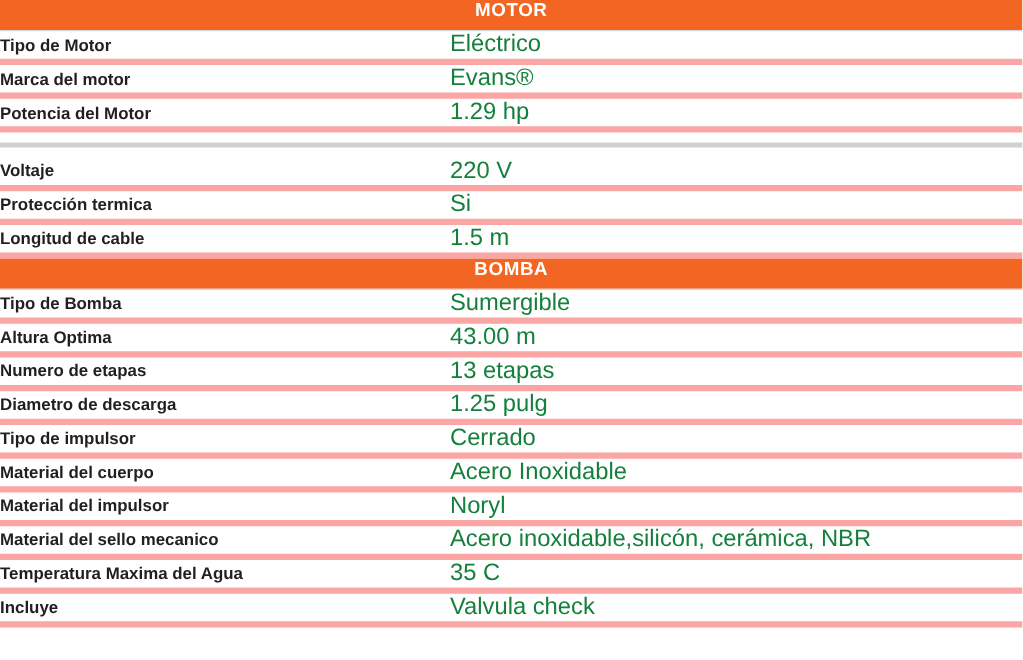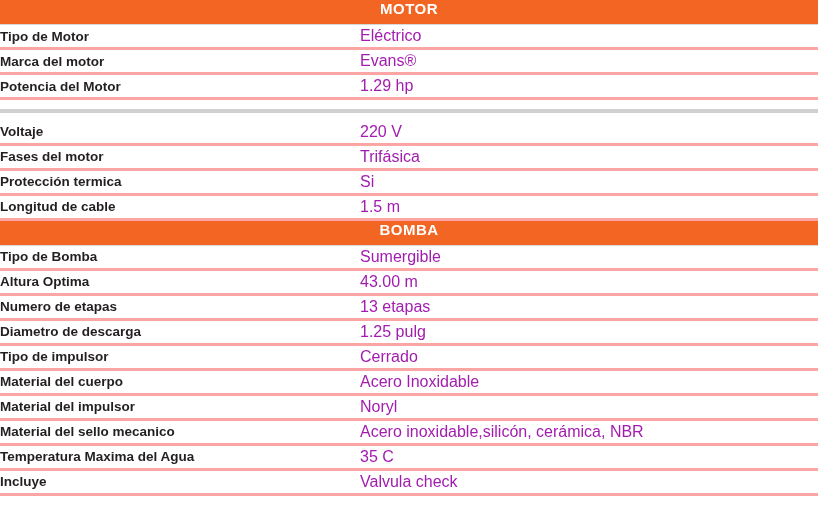--- a/index.html
+++ b/index.html
@@ -32,35 +32,35 @@
     width: 100%;
     border-collapse: collapse;
     table-layout: fixed;
   }
   table.spec-table tr {
     height: 22px;
   }
   table.spec-table td {
     padding: 0;
     vertical-align: middle;
-    border-bottom: 3px solid #fca5a5;
+    border-bottom: 5px solid #fca5a5;
     height: 22px;
   }
   td.label {
     width: 360px;
     padding-left: 50px;
     font-weight: bold;
     font-size: 13.5px;
     color: #231f20;
     box-sizing: border-box;
   }
   td.value {
     padding-left: 2px;
-    font-size: 16px;
-    color: #a21caf;
+    font-size: 19px;
+    color: #15803d;
   }
   tr.gap td {
     height: 13px;
     border-bottom: none;
     background: #ffffff;
     padding: 0;
   }
   tr.gap td .gapline {
     height: 4px;
     background: #d0d0d0;
@@ -92,24 +92,20 @@
             <td class="value">1.29 hp</td>
           </tr>
           <tr class="gap">
             <td colspan="2">
               <div class="gapline"></div>
             </td>
           </tr>
           <tr>
             <td class="label">Voltaje</td>
             <td class="value">220 V</td>
-          </tr>
-          <tr>
-            <td class="label">Fases del motor</td>
-            <td class="value">Trifásica</td>
           </tr>
           <tr>
             <td class="label">Protección termica</td>
             <td class="value">Si</td>
           </tr>
           <tr>
             <td class="label">Longitud de cable</td>
             <td class="value">1.5 m</td>
           </tr>
         </tbody>

